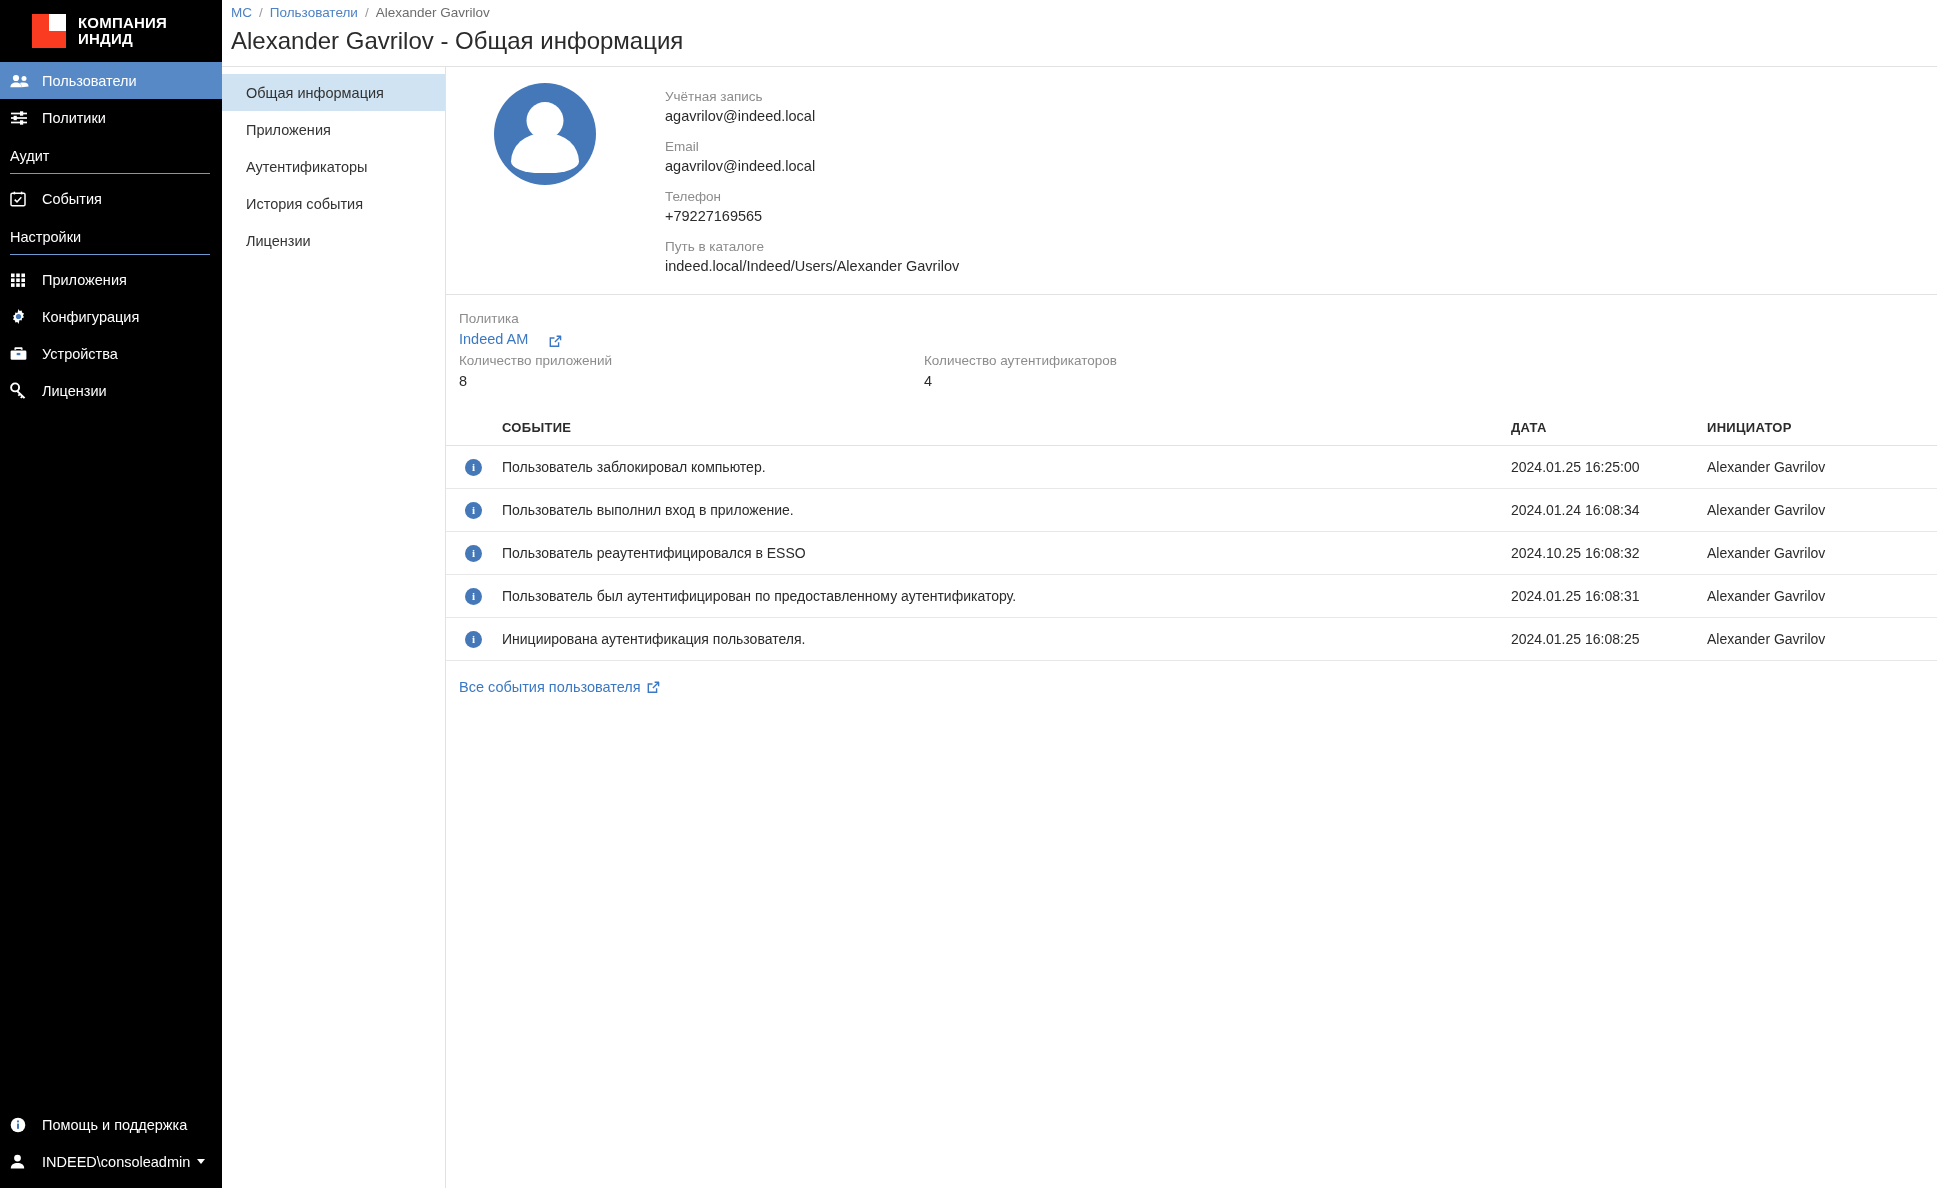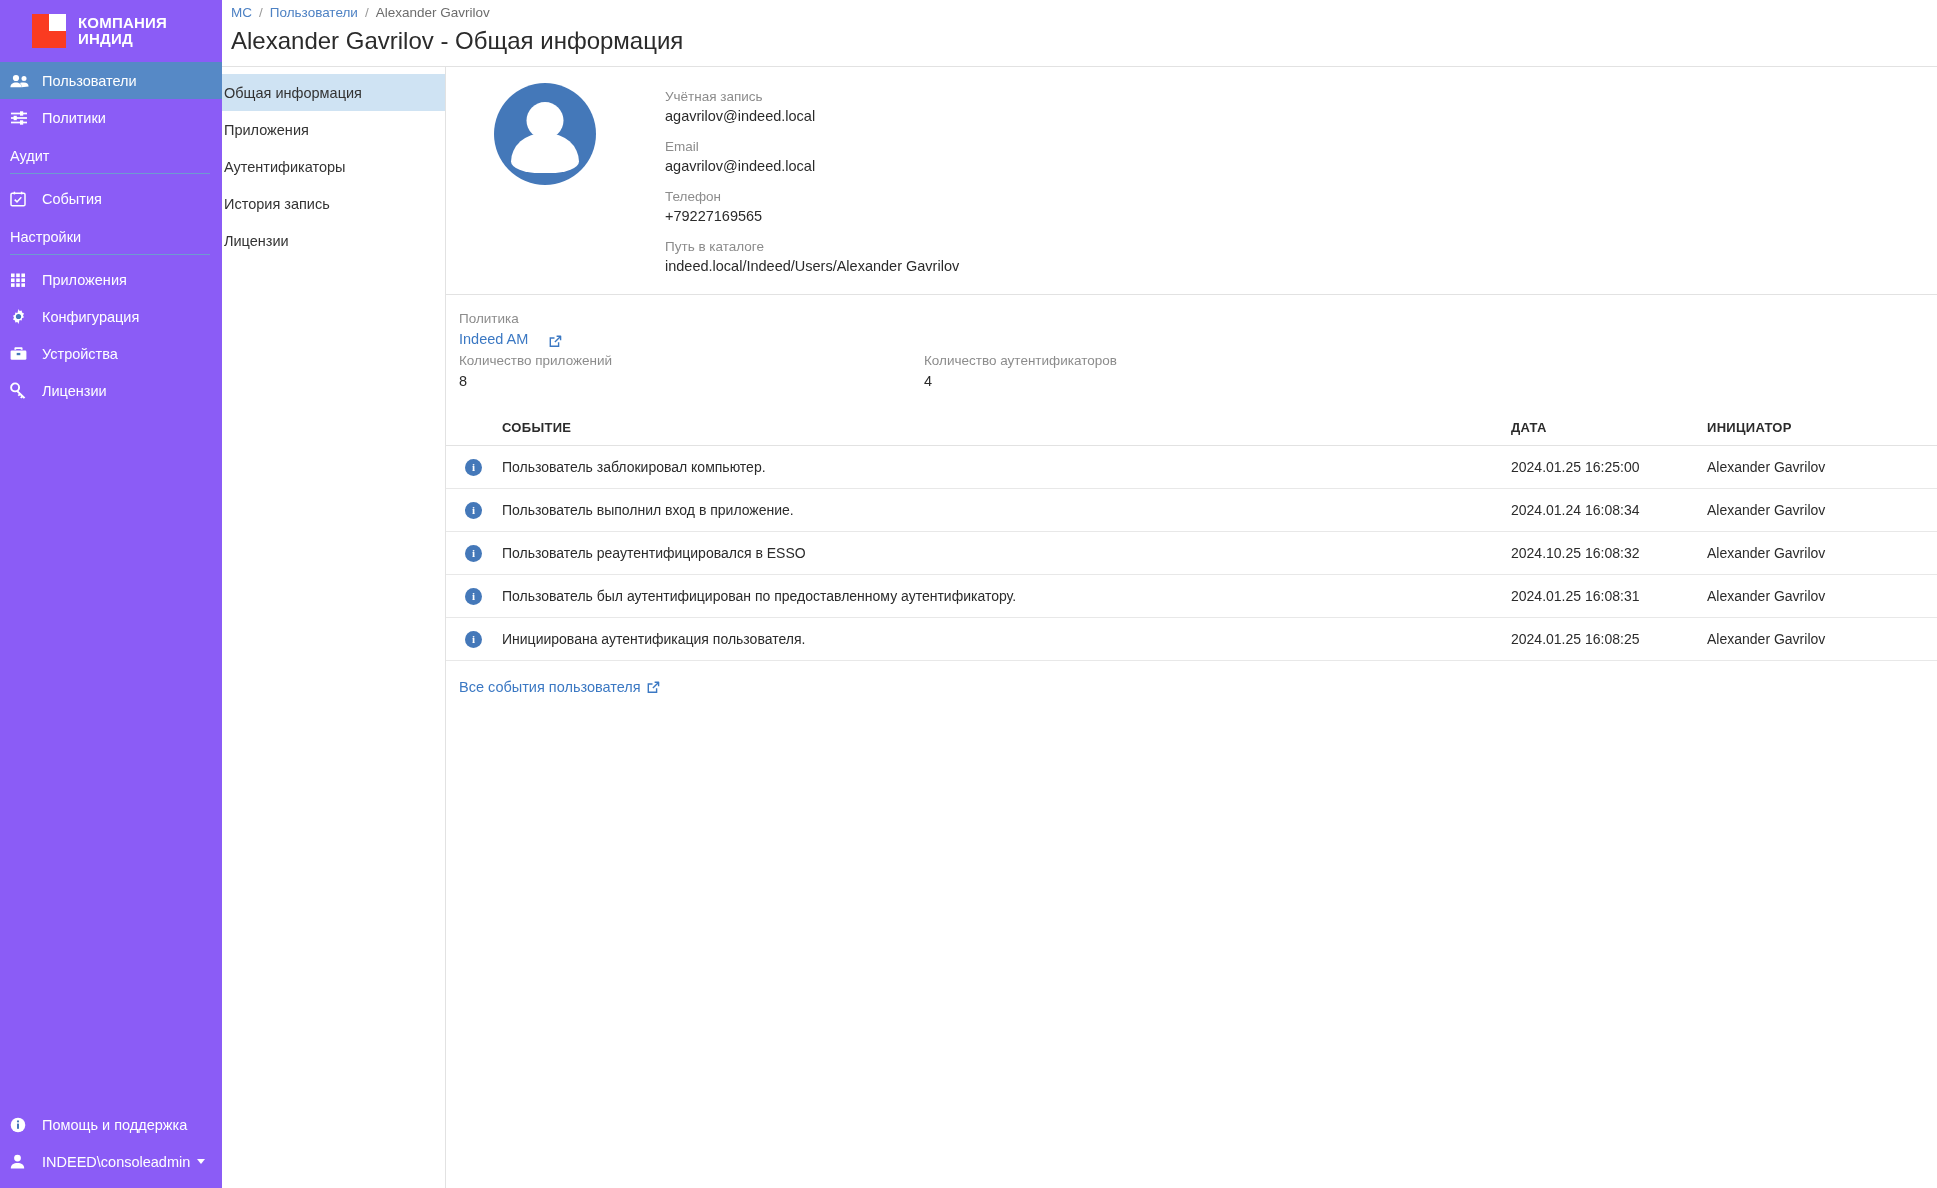--- a/index.html
+++ b/index.html
@@ -10,21 +10,21 @@
     overflow: hidden;
     background: #ffffff;
     font-family: "Liberation Sans", "DejaVu Sans", sans-serif;
     -webkit-font-smoothing: antialiased;
   }
   .app { display: flex; width: 1937px; height: 1188px; }
 
   
   .sidebar {
     width: 222px; min-width: 222px; height: 1188px;
-    background: #8b5cf6;
+    background: #000000;
     display: flex; flex-direction: column;
     position: relative;
   }
   .brand {
     display: flex; align-items: center;
     padding: 12px 0 12px 32px;
     height: 62px;
   }
   .brand-mark {
     width: 34px; height: 34px;
@@ -115,21 +115,21 @@
 
   
   .subnav {
     width: 224px; min-width: 224px;
     border-right: 1px solid #e2e2e2;
     background: #ffffff;
     padding-top: 7px;
   }
   .subnav-item {
     height: 37px; display: flex; align-items: center;
-    padding-left: 2px;
+    padding-left: 24px;
     font-size: 14.5px; color: #333333;
     cursor: pointer; user-select: none;
   }
   .subnav-item.active { background: #cfe3f3; }
 
   
   .content { flex: 1; min-width: 0; background: #ffffff; }
 
   .profile {
     display: flex;
@@ -377,21 +377,21 @@
         <div class="subnav-item active">
           <span>Общая информация</span>
         </div>
         <div class="subnav-item">
           <span>Приложения</span>
         </div>
         <div class="subnav-item">
           <span>Аутентификаторы</span>
         </div>
         <div class="subnav-item">
-          <span>История запись</span>
+          <span>История события</span>
         </div>
         <div class="subnav-item">
           <span>Лицензии</span>
         </div>
       </div>
 
       <div class="content">
 
         <div class="profile">
           <div class="avatar">

